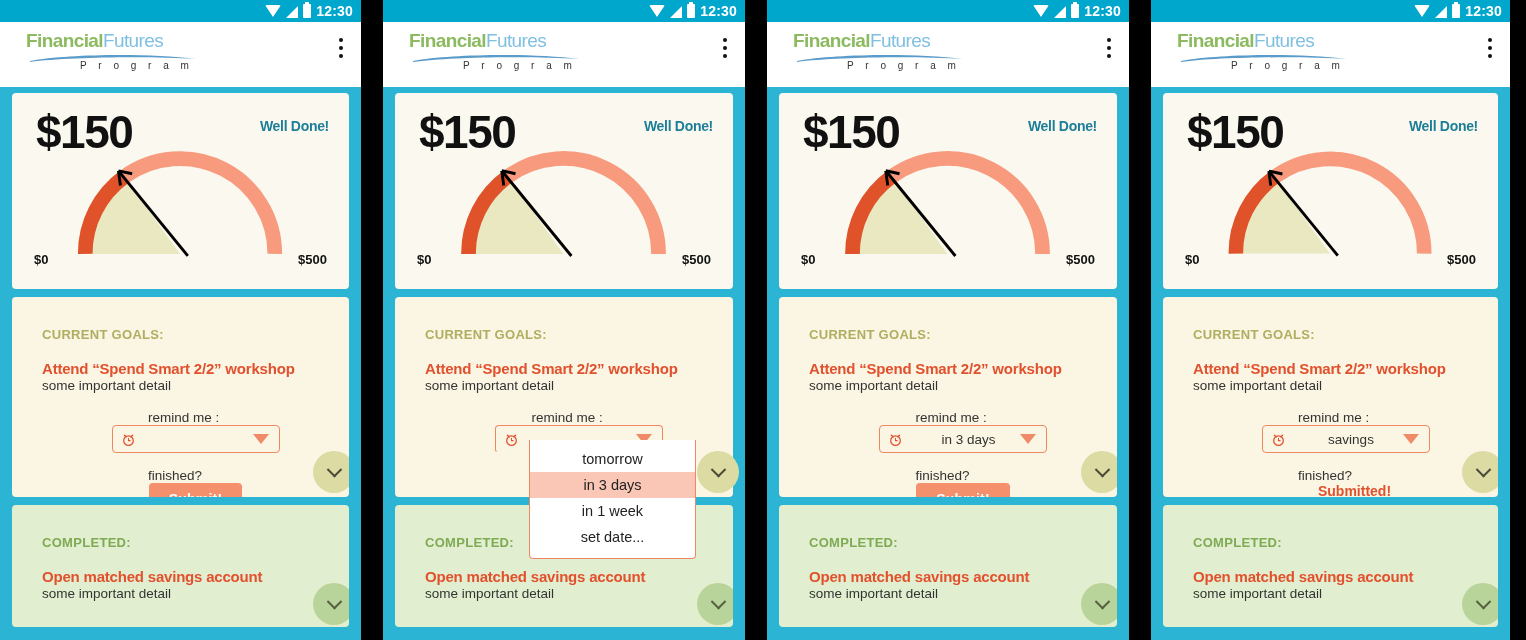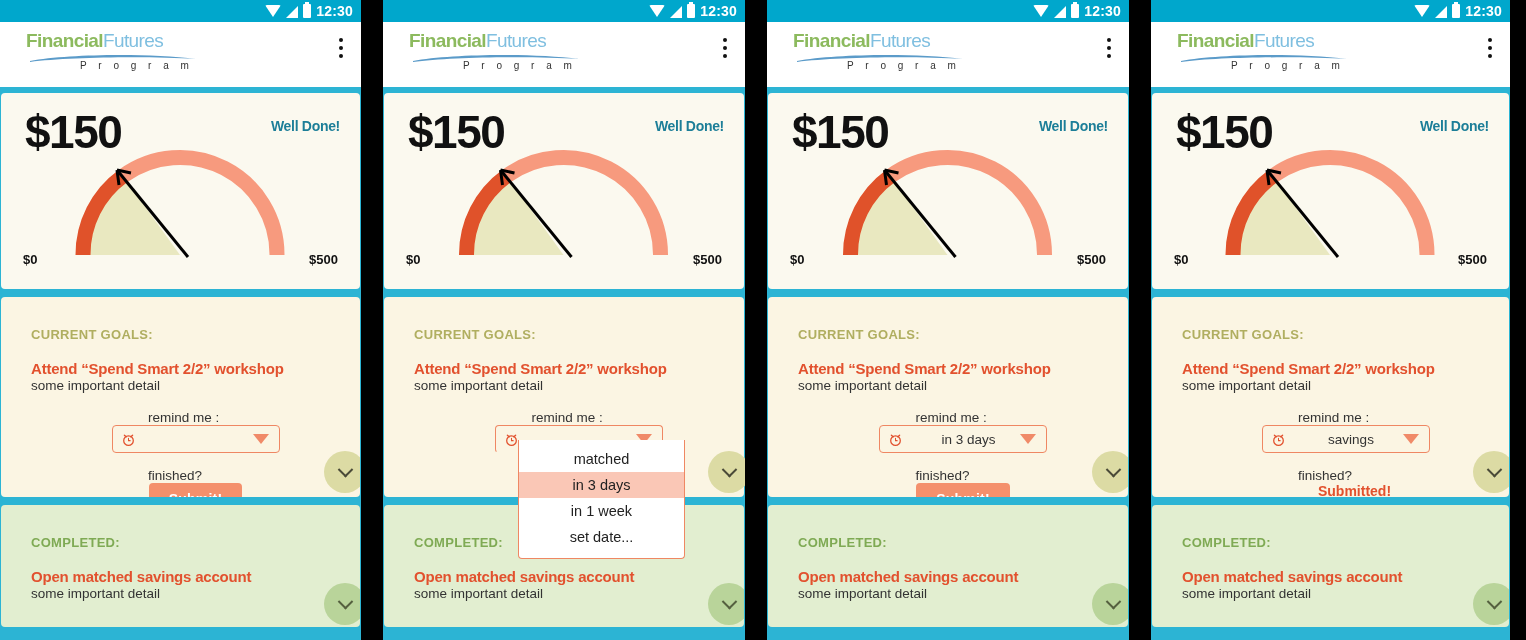--- a/index.html
+++ b/index.html
@@ -103,21 +103,21 @@
   }
   .kebab {
     position: absolute;
     right: 18px; top: 16px;
     display: flex; flex-direction: column; gap: 4px;
     cursor: pointer;
   }
   .kebab i { display: block; width: 4px; height: 4px; background: #111; border-radius: 50%; }
 
   
-  .body { position: relative; padding: 0 1px; }
+  .body { position: relative; padding: 0 12px; }
 
   .card {
     border-radius: 4px;
     position: relative;
     overflow: hidden;
   }
   .card-gauge {
     background: #fbf9ef;
     height: 196px;
     margin-top: 6px;
@@ -398,21 +398,21 @@
               <svg width="15" height="15" viewBox="0 0 20 20">
                   <circle cx="10" cy="11.5" r="6.4" fill="none" stroke="#e2512e" stroke-width="1.7"></circle>
                   <path d="M4.5 4.2 L7 6.4 M15.5 4.2 L13 6.4" stroke="#e2512e" stroke-width="1.7" stroke-linecap="round"></path>
                   <path d="M10 8.2 L10 11.5 L12.2 11.5" stroke="#e2512e" stroke-width="1.4" fill="none" stroke-linecap="round"></path>
                 </svg>
             </span>
             <span class="select-value"></span>
             <span class="caret"></span>
           </div>
           <div class="dropdown-list">
-            <div class="dd-item">matched</div>
+            <div class="dd-item">tomorrow</div>
             <div class="dd-item sel">in 3 days</div>
             <div class="dd-item">in 1 week</div>
             <div class="dd-item">set date...</div>
           </div>
         </div>
         <div class="row row2">
           <span class="row-label">finished?</span>
         </div>
         <div class="expander cur">
             <span class="chev"></span>

